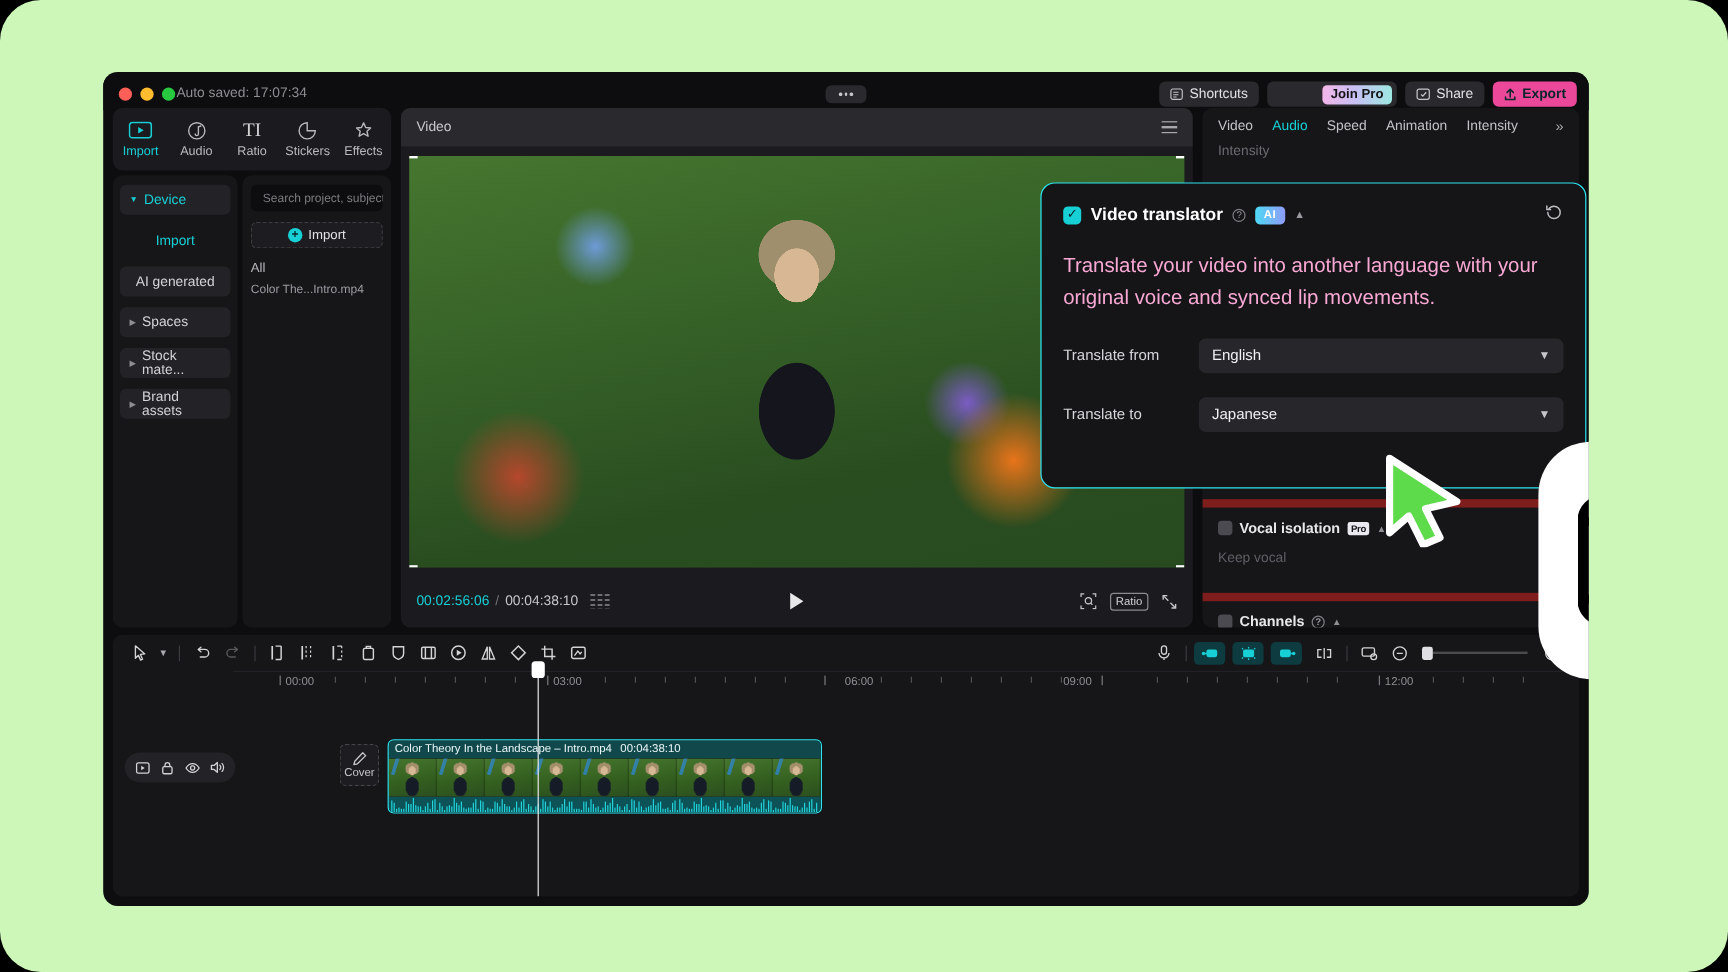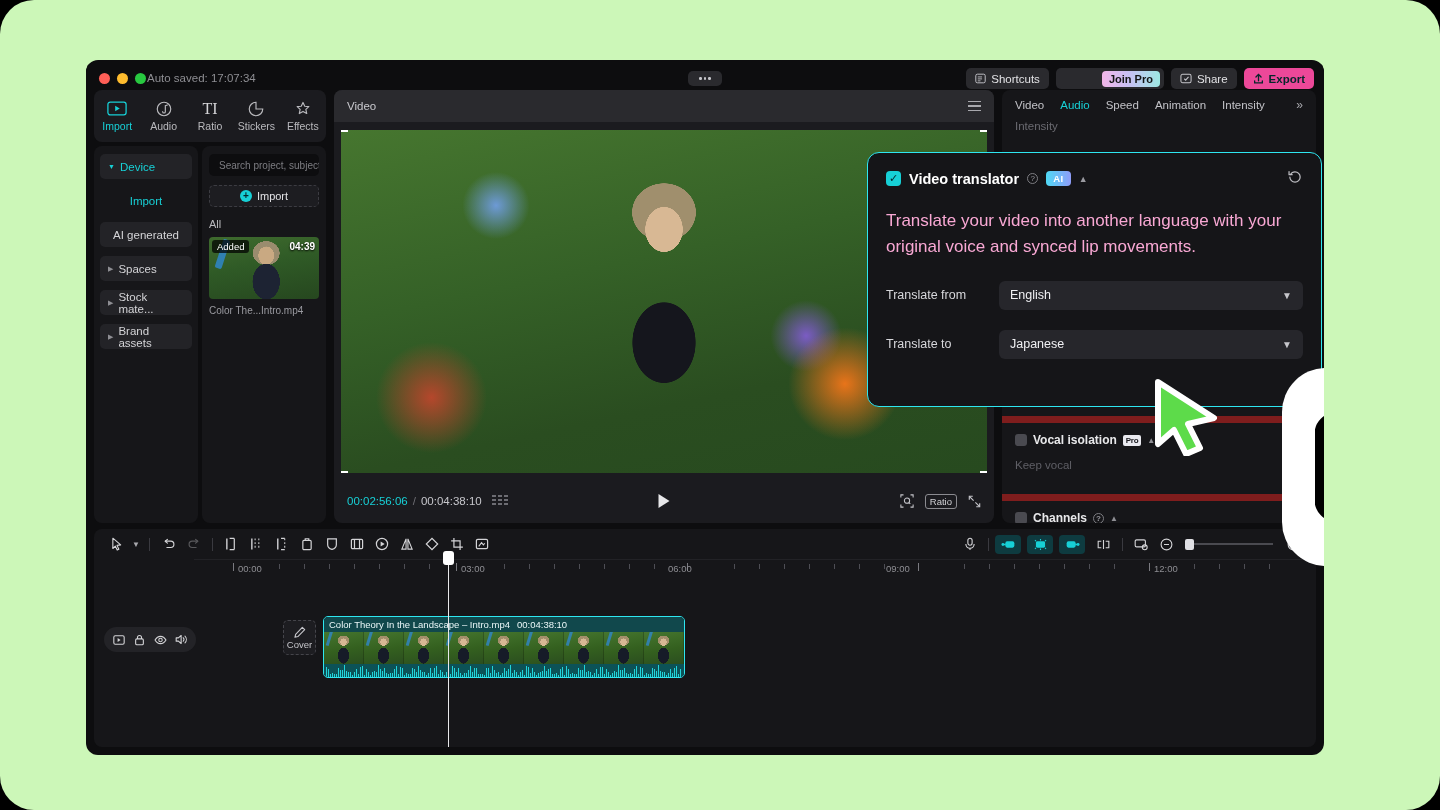--- a/index.html
+++ b/index.html
@@ -489,24 +489,20 @@
           <circle cx="4.4" cy="4.4" r="3.4" fill="none" stroke="#7d7d82" stroke-width="1.2"></circle>
           <line x1="7" y1="7" x2="10" y2="10" stroke="#7d7d82" stroke-width="1.2"></line>
         </svg>
         <span>Search project, subjects in i</span>
       </div>
       <div class="import-btn">
         <span class="plus-dot">+</span>
         <span>Import</span>
       </div>
       <div class="all-label">All</div>
-      <div class="thumb">
-        <span class="badge-added">Added</span>
-        <span class="badge-dur">04:39</span>
-      </div>
       <div class="thumb-name">Color The...Intro.mp4</div>
     </div>
 
     <div class="player">
       <div class="player-head">
         <span>Video</span>
         <span class="burger">
             <i></i>
             <i></i>
             <i></i>
@@ -767,21 +763,21 @@
         <span class="tick major" style="left:262px;"></span>
         <span class="rl-label" style="left:267px;">03:00</span>
         <span class="tick" style="left:310px;"></span>
           <span class="tick" style="left:335px;"></span>
         <span class="tick" style="left:360px;"></span>
           <span class="tick" style="left:385px;"></span>
         <span class="tick" style="left:410px;"></span>
           <span class="tick" style="left:435px;"></span>
         <span class="tick" style="left:460px;"></span>
         <span class="tick major" style="left:493px;"></span>
-        <span class="rl-label" style="left:474px;">06:00</span>
+        <span class="rl-label" style="left:510px;">06:00</span>
         <span class="tick" style="left:540px;"></span>
           <span class="tick" style="left:565px;"></span>
         <span class="tick" style="left:590px;"></span>
           <span class="tick" style="left:615px;"></span>
         <span class="tick" style="left:640px;"></span>
           <span class="tick" style="left:665px;"></span>
         <span class="tick" style="left:690px;"></span>
         <span class="tick major" style="left:724px;"></span>
         <span class="rl-label" style="left:692px;">09:00</span>
         <span class="tick" style="left:770px;"></span>

